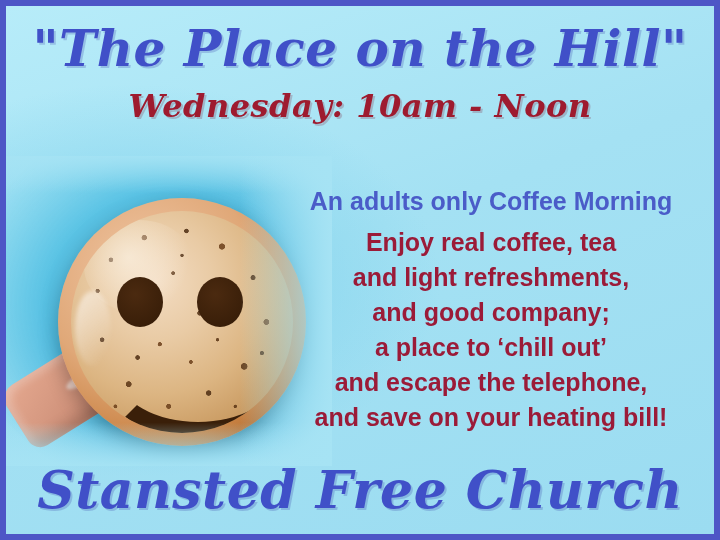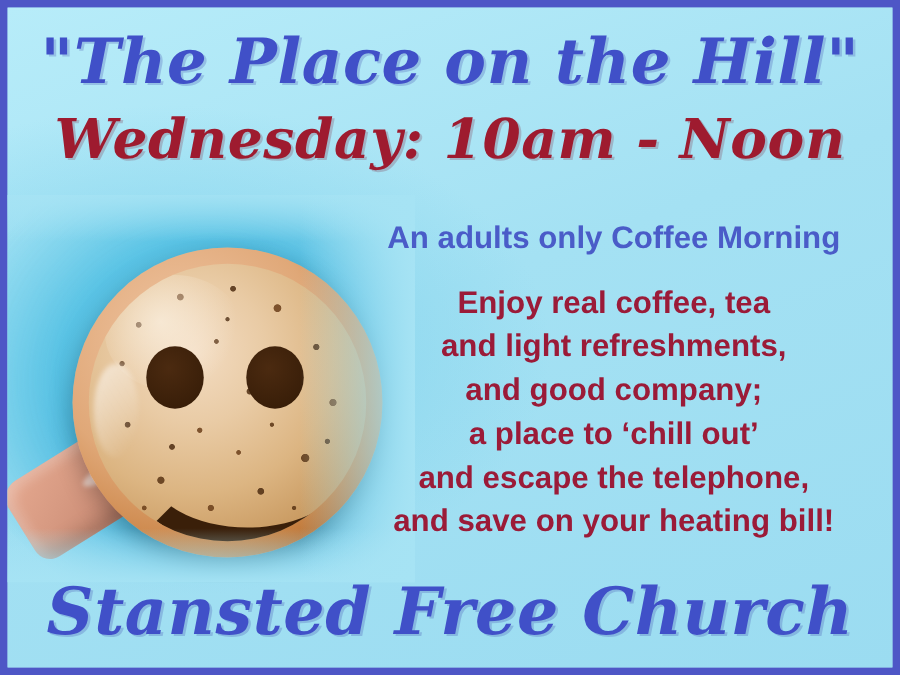--- a/index.html
+++ b/index.html
@@ -197,31 +197,31 @@
     line-height: 1;
     color: #4050c8;
     text-shadow: 2px 2px 0 rgba(60,70,170,.25);
     white-space: nowrap;
   }
   #title-sub {
     position: absolute;
     left: 0; right: 0;
     top: 84px;
     text-align: center;
-    font-size: 44px;
+    font-size: 32px;
     line-height: 1;
     color: #9e1b2f;
     text-shadow: 2px 2px 0 rgba(120,20,40,.22);
     white-space: nowrap;
   }
   #tagline {
     position: absolute;
     left: 255px;
     width: 460px;
-    top: 170px;
+    top: 181px;
     text-align: center;
     font-size: 25px;
     font-weight: bold;
     color: #4a5cc8;
     white-space: nowrap;
   }
   #body-copy {
     position: absolute;
     left: 255px;
     width: 460px;

